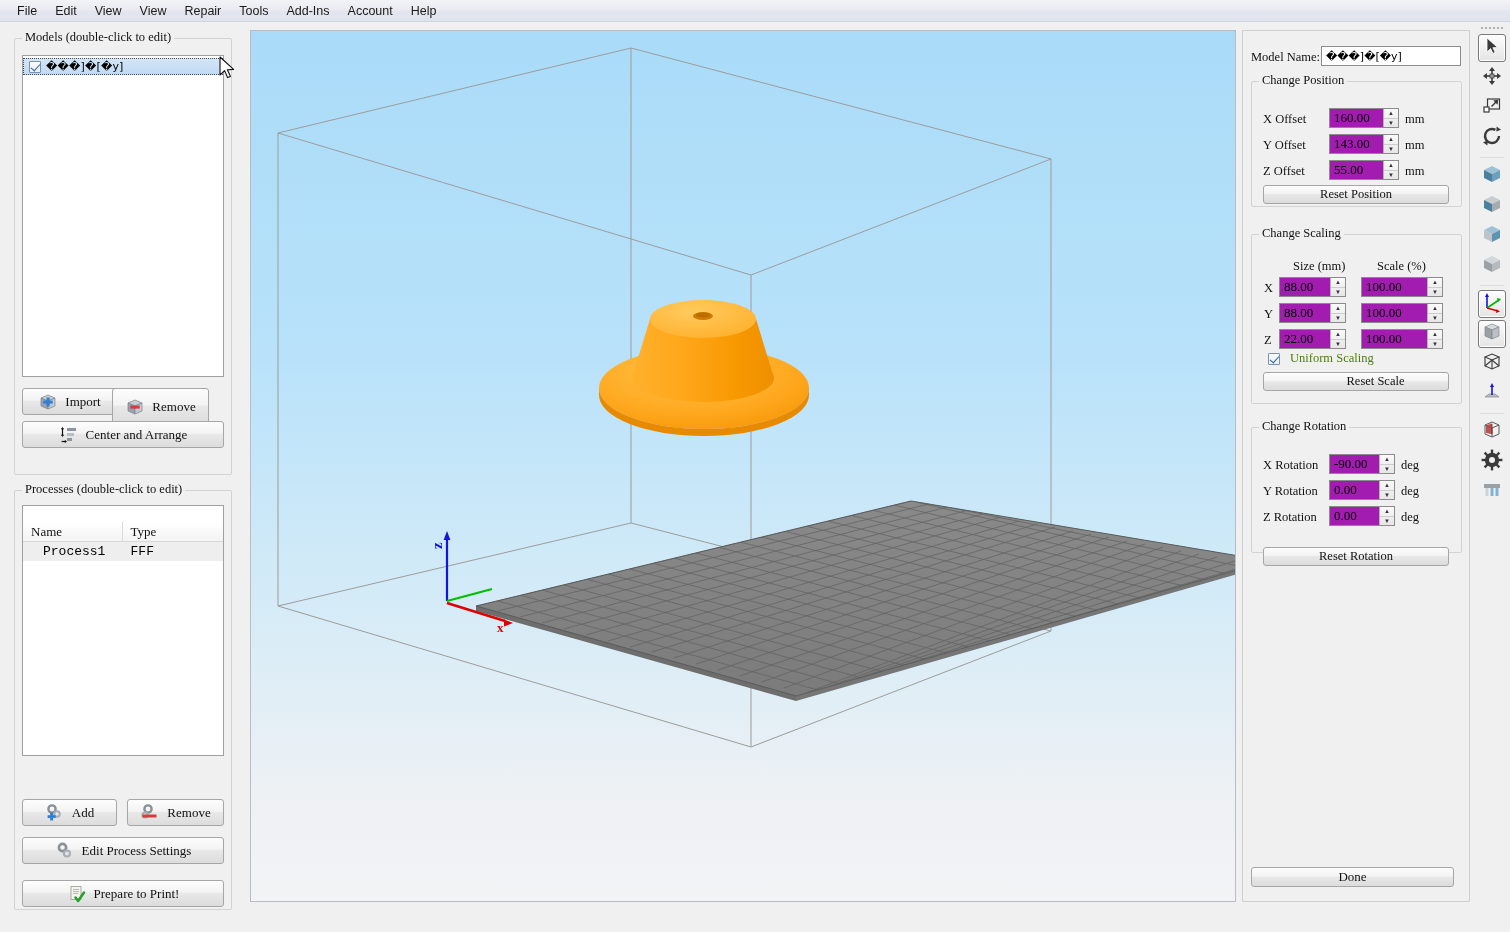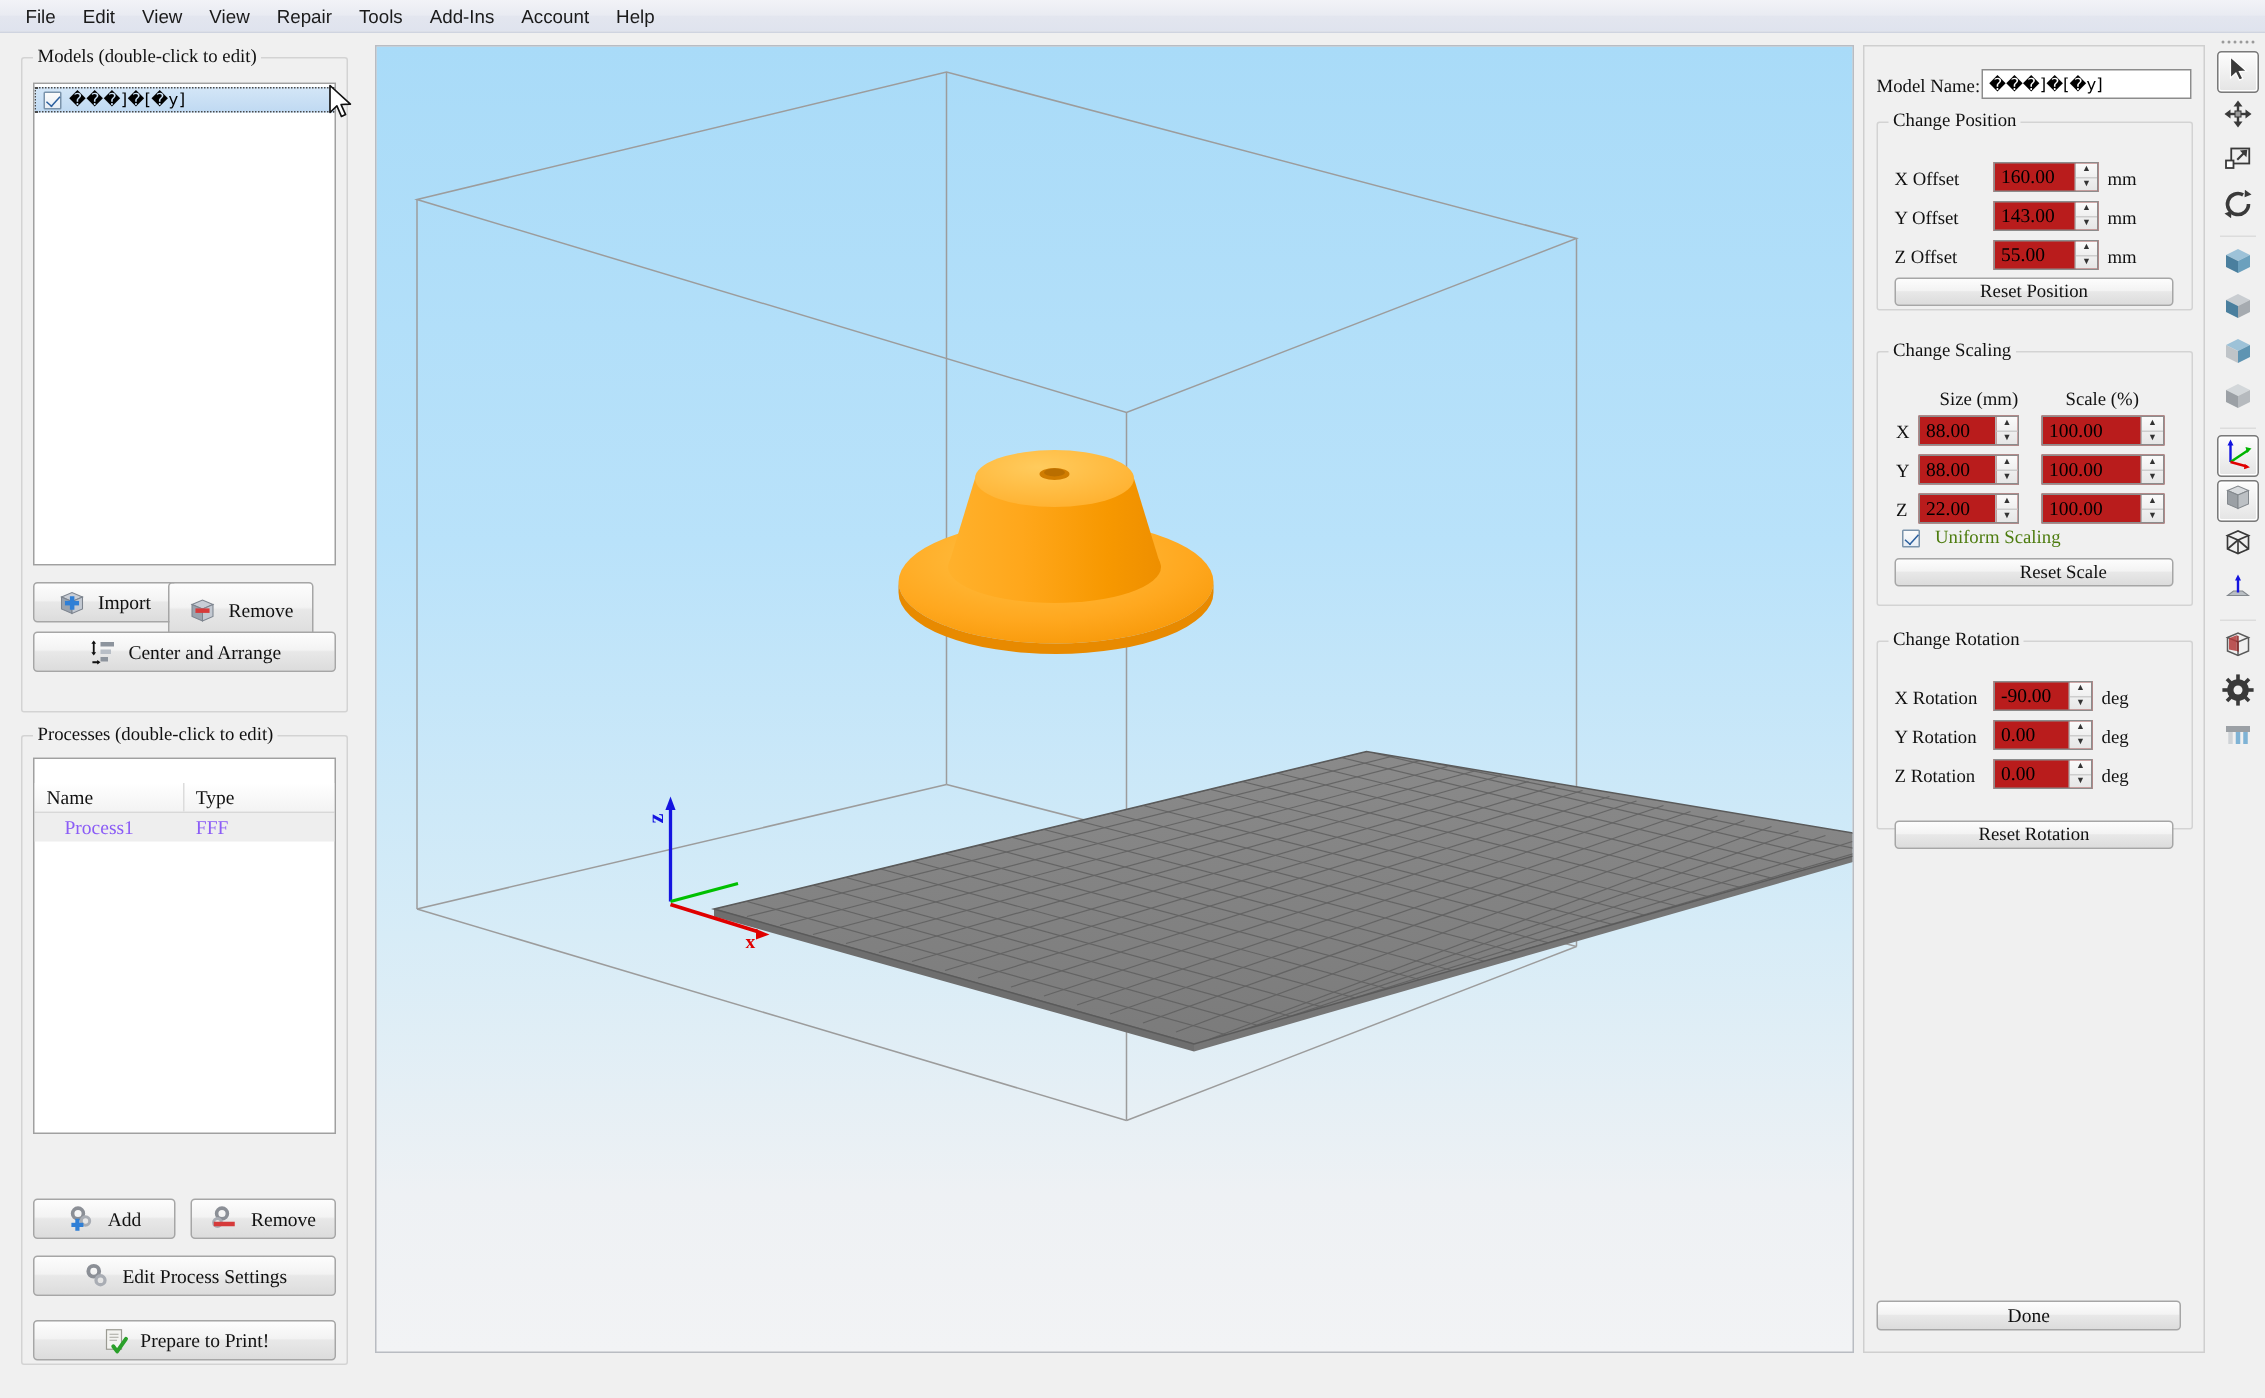--- a/index.html
+++ b/index.html
@@ -94,42 +94,42 @@
     background: linear-gradient(to bottom, #ffffff, #f3f3f3);
     border-bottom: 1px solid #d8d8d8;
     margin-top: 16px;
   }
   .gt-th {
     font-size: 13px; color: #111; padding: 1px 0 0 8px;
     border-right: 1px solid #dcdcdc; display: flex; align-items: center;
   }
   .gt-row { display: flex; height: 19px; align-items: center; }
   .gt-row.sel { background: #eeeeee; }
-  .gt-td { font-size: 13px; color: #8b5cf6; padding-left: 8px; display: flex; align-items: center; }
+  .gt-td { font-size: 13px; color: #000000; padding-left: 8px; display: flex; align-items: center; font-family: Liberation Mono, monospace; }
 
   
   #viewport {
     position: absolute; left: 250px; top: 30px;
     width: 986px; height: 872px;
     border: 1px solid #b9bcc2;
     background: linear-gradient(to bottom, #a9dbf8 0%, #b9e2fa 38%, #d7ecf7 68%, #eef1f4 88%, #f2f3f5 100%);
     overflow: hidden;
   }
 
   
   #rightpanel {
     position: absolute; left: 1242px; top: 30px;
     width: 228px; height: 872px;
     background: #f0f0f0; border: 1px solid #cfcfcf;
   }
   .field-label { position: absolute; font-size: 12.5px; color: #111; white-space: nowrap; }
   .unit-label  { position: absolute; font-size: 12.5px; color: #111; }
   .spin {
     position: absolute; height: 20px;
-    border: 1px solid #8c8c8c; background: #b91c1c;
+    border: 1px solid #8c8c8c; background: #a21caf;
     display: flex; align-items: stretch;
   }
   .spin input {
     flex: 1; border: 0; outline: 0; background: transparent;
     font-family: "Liberation Serif", serif; font-size: 13px; color: #000;
     padding-left: 4px; min-width: 0;
   }
   .spin-btns {
     width: 15px; flex: none; display: flex; flex-direction: column;
     border-left: 1px solid #b4b4b4;

